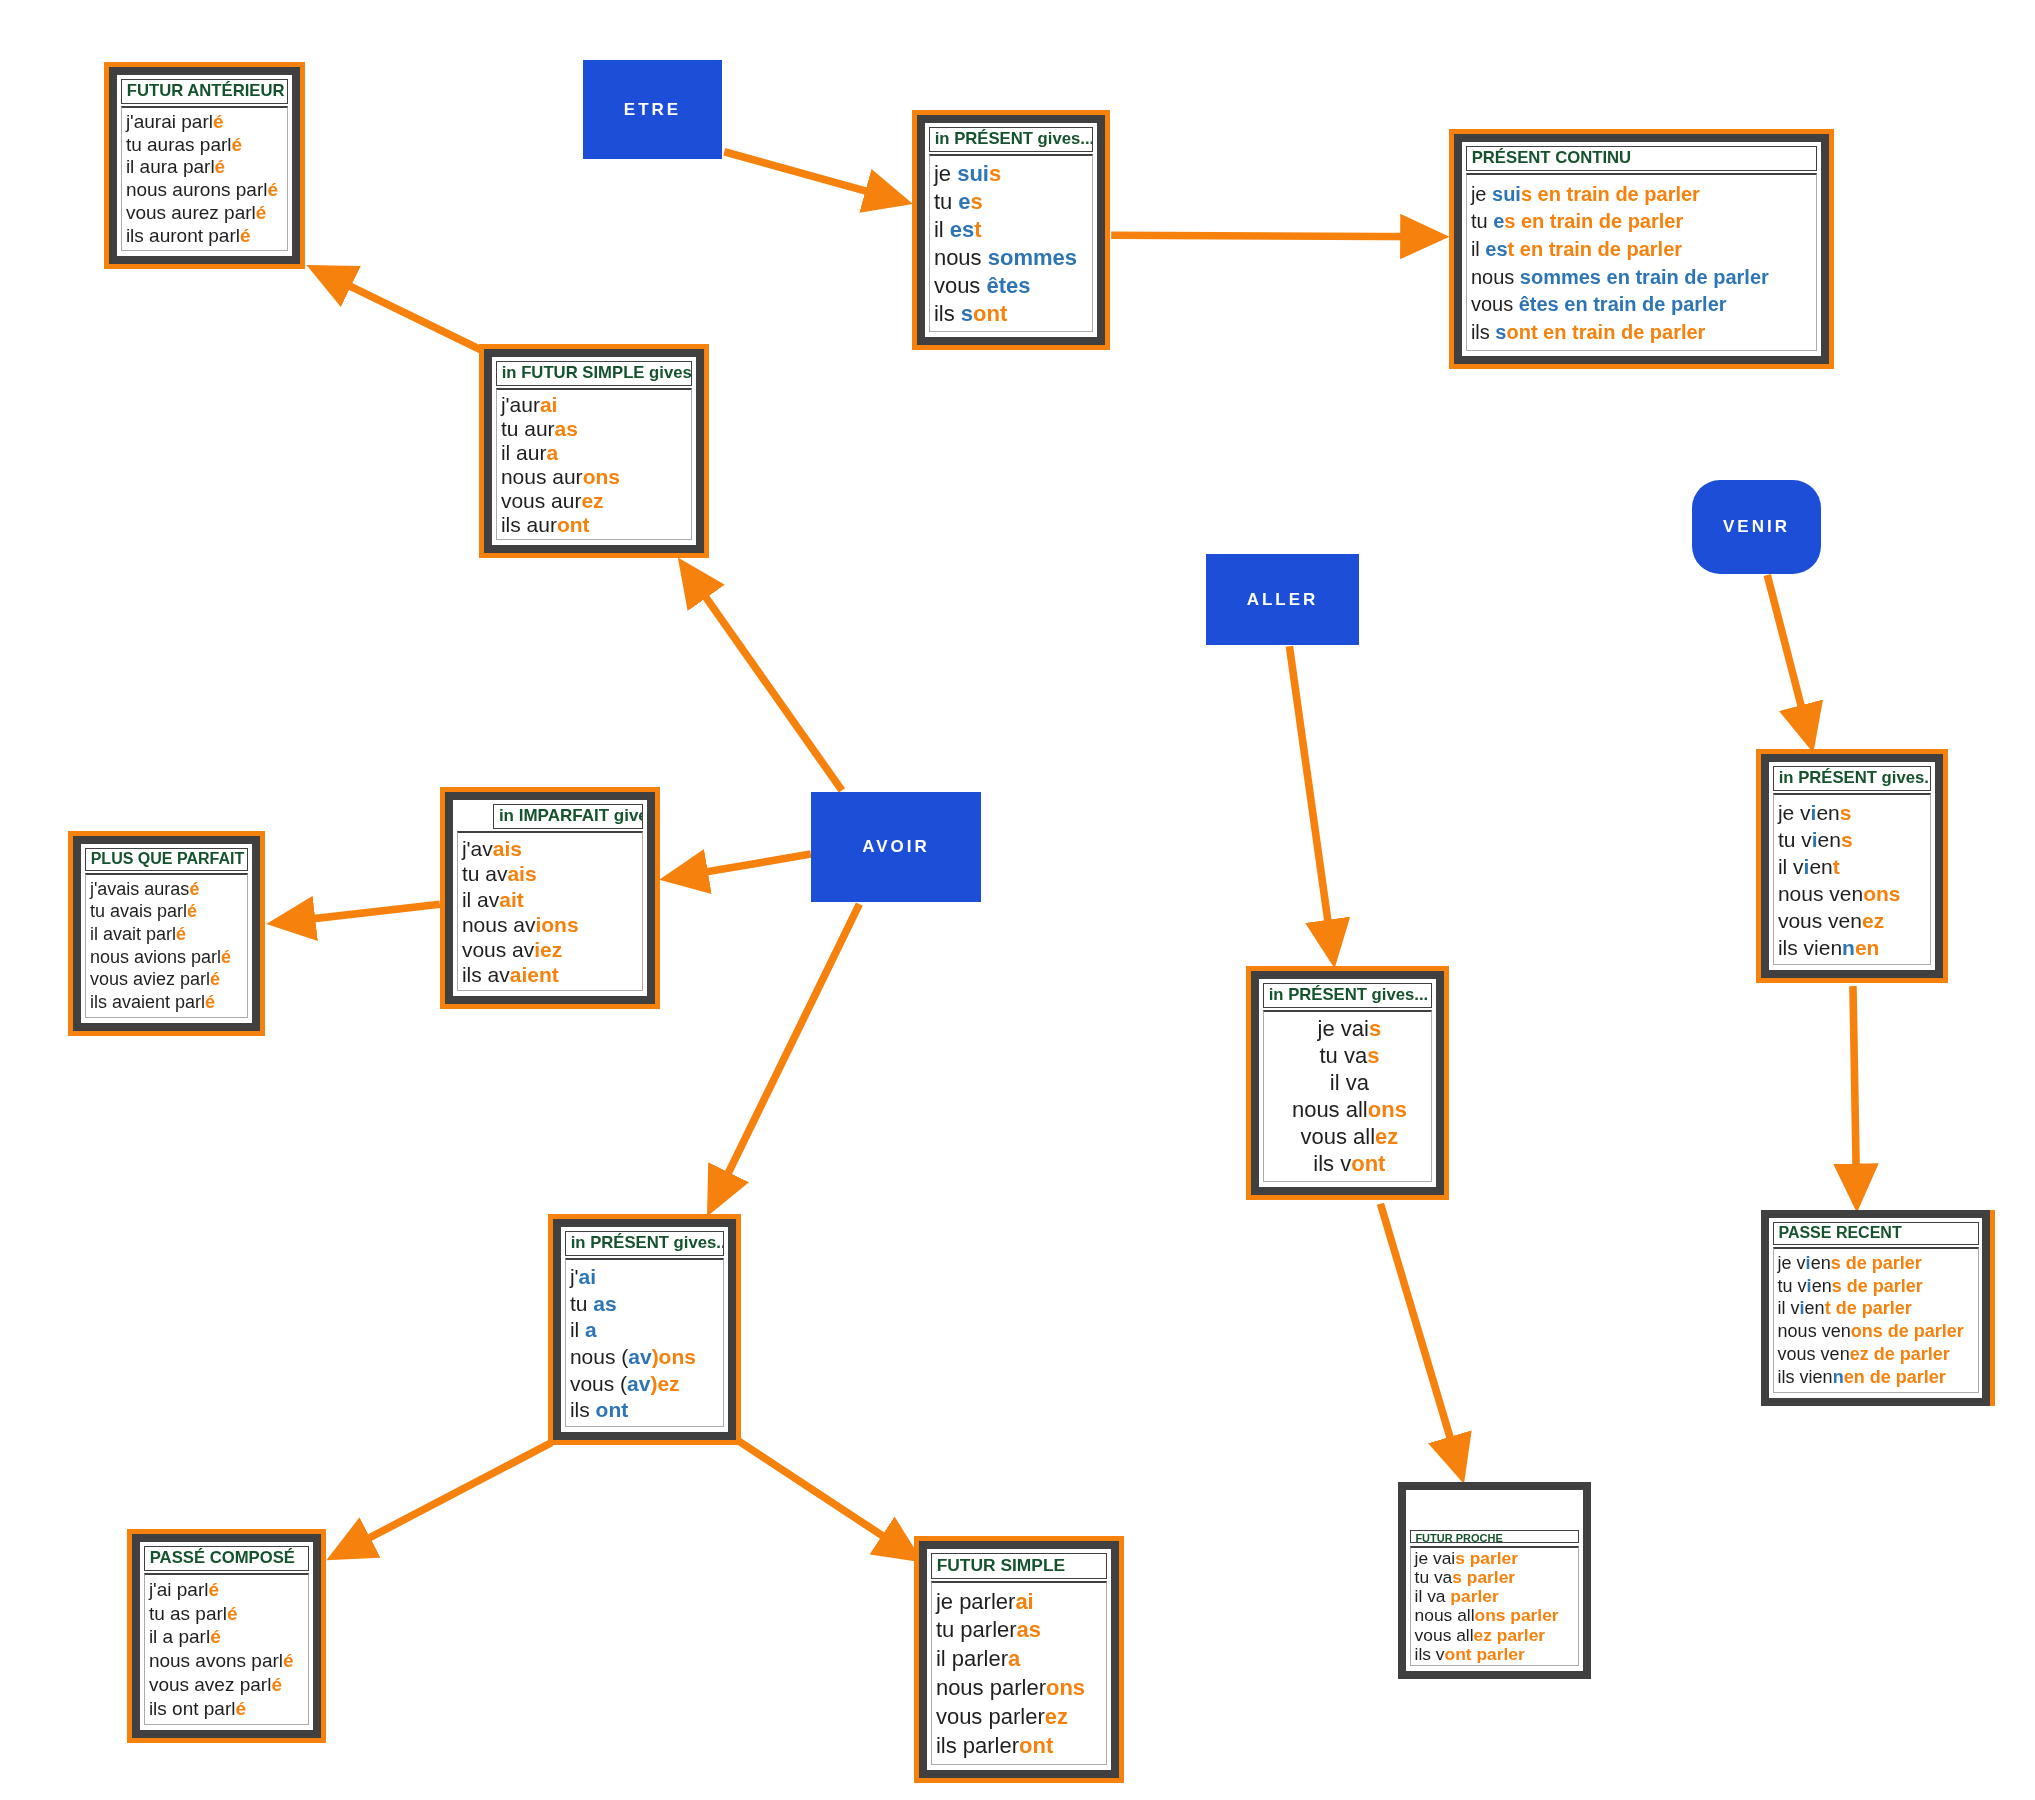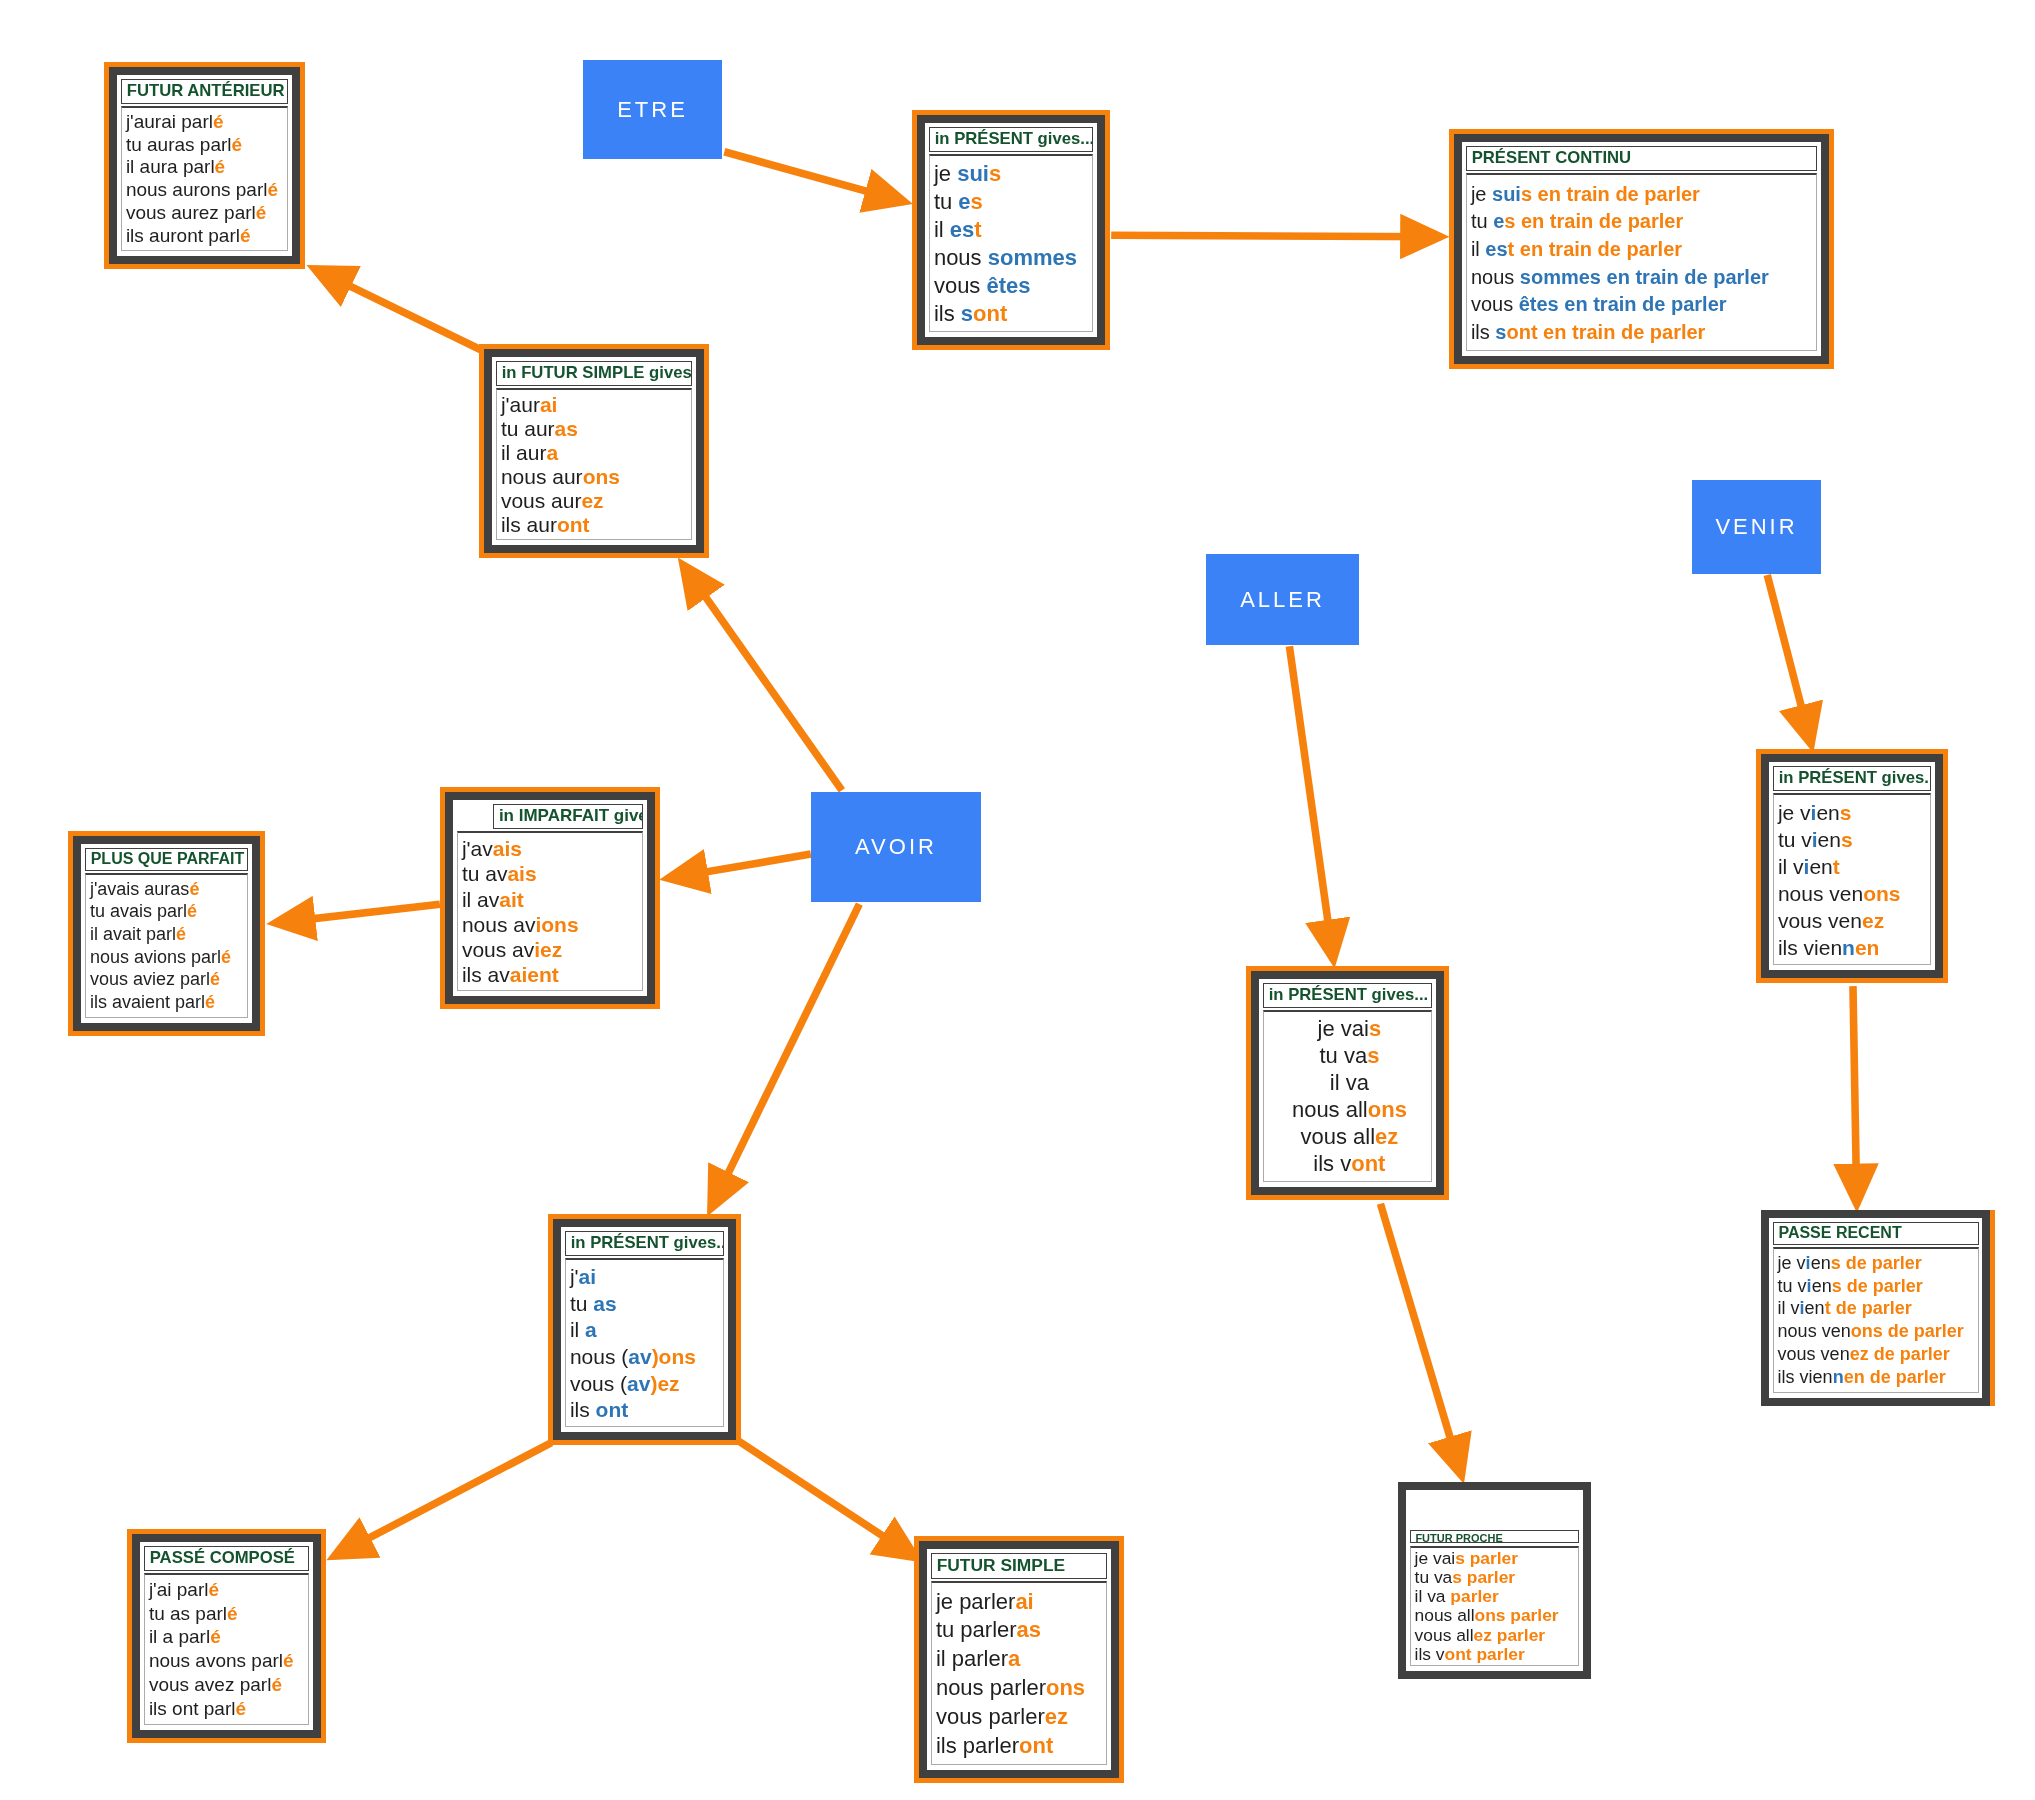--- a/index.html
+++ b/index.html
@@ -6,25 +6,25 @@
   #stage{
     position:relative;
     width:2035px;height:1800px;
     background:#ffffff;
     font-family:"Liberation Sans", sans-serif;
     overflow:hidden;
   }
   
   .vnode{
     position:absolute;
-    background:#3b82f6;
+    background:#1d4ed8;
     display:flex;align-items:center;justify-content:center;
     color:#ffffff;
-    font-weight:400;
-    font-size:22px;
+    font-weight:700;
+    font-size:17px;
     letter-spacing:3px;
   }
   
   .cbox{
     position:absolute;
     background:#F6820D;
     padding:5.3px;
     box-sizing:border-box;
   }
   .cbox.dark{padding:0;background:transparent;}
@@ -92,21 +92,21 @@
   <div id="node-layer">
       <div class="vnode" style="left: 583px; top: 60px; width: 139px; height: 99px;">
         <span>ETRE</span>
       </div>
       <div class="vnode" style="left: 811px; top: 792px; width: 170px; height: 110px;">
         <span>AVOIR</span>
       </div>
       <div class="vnode" style="left: 1206px; top: 554px; width: 153px; height: 91px;">
         <span>ALLER</span>
       </div>
-      <div class="vnode" style="left: 1692px; top: 480px; width: 129px; height: 94px;">
+      <div class="vnode" style="left: 1692px; top: 480px; width: 129px; height: 94px; border-radius: 28px;">
         <span>VENIR</span>
       </div>
     </div>
   <div id="box-layer">
       <div class="cbox" style="left: 104px; top: 62px; width: 201px; height: 207px;">
         <div class="cbox-inner">
           <div class="cbox-title" style="font-size: 16.7px;">FUTUR ANTÉRIEUR</div>
           <div class="cbox-body" style="font-size: 19px;">
             <div class="crow"><span class="c-k">j'aurai parl</span><span class="c-o">é</span></div>
             <div class="crow"><span class="c-k">tu auras parl</span><span class="c-o">é</span></div>

